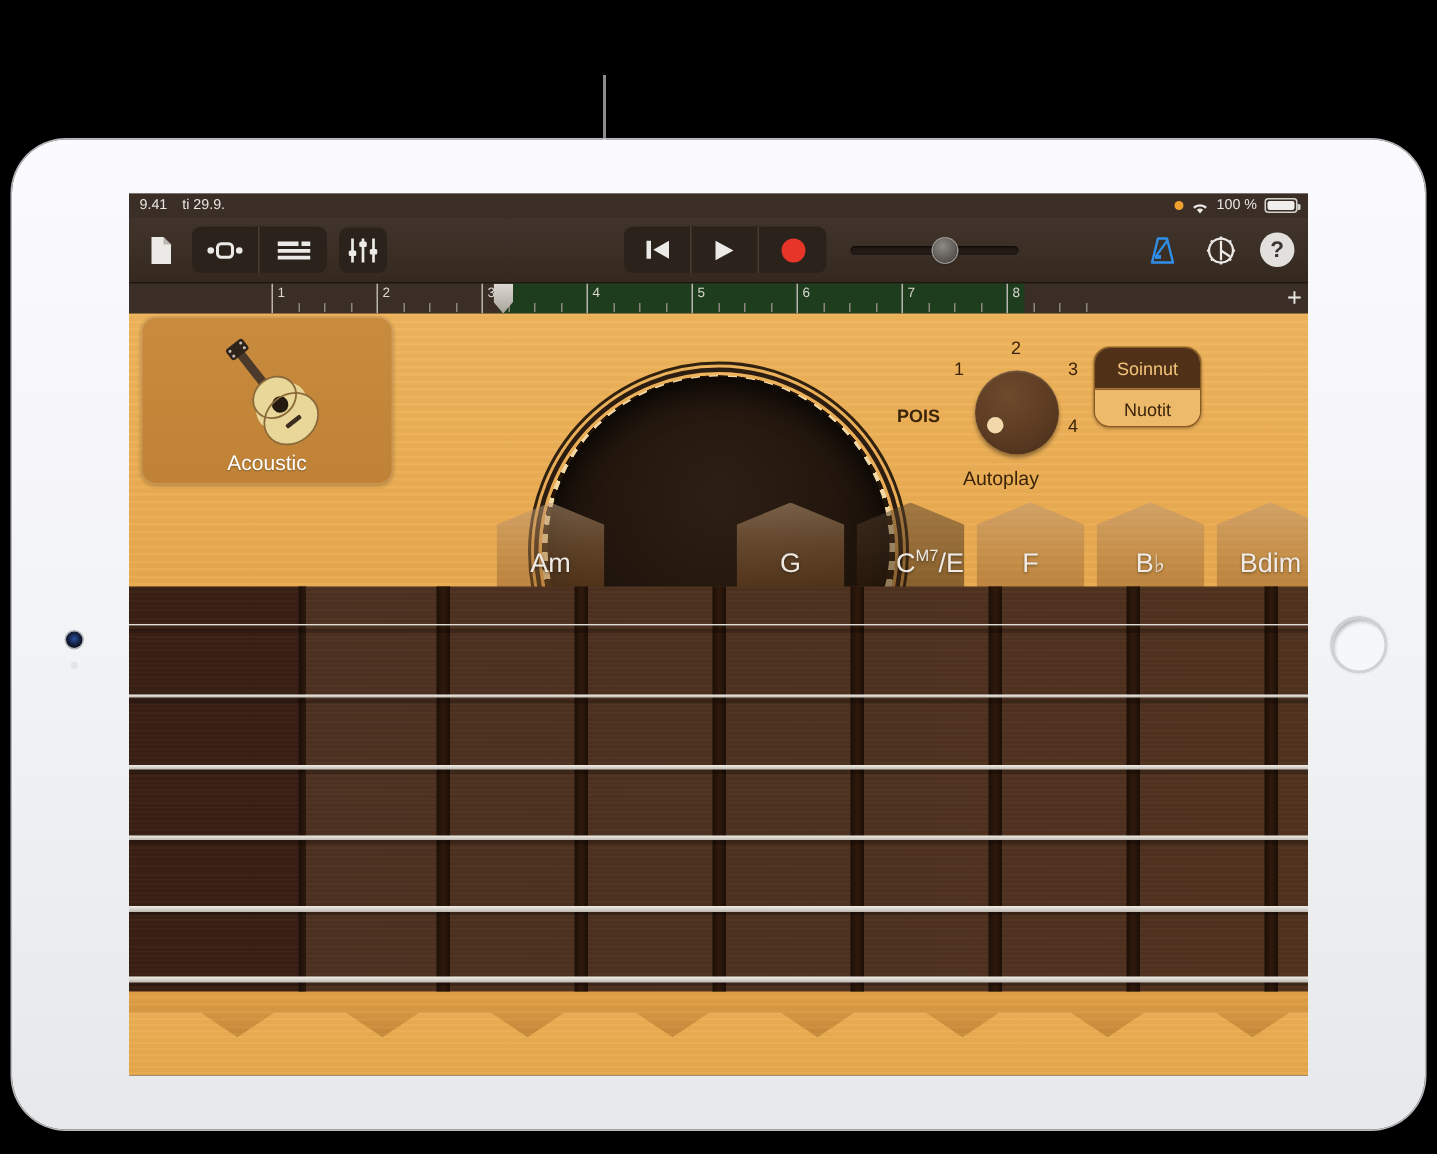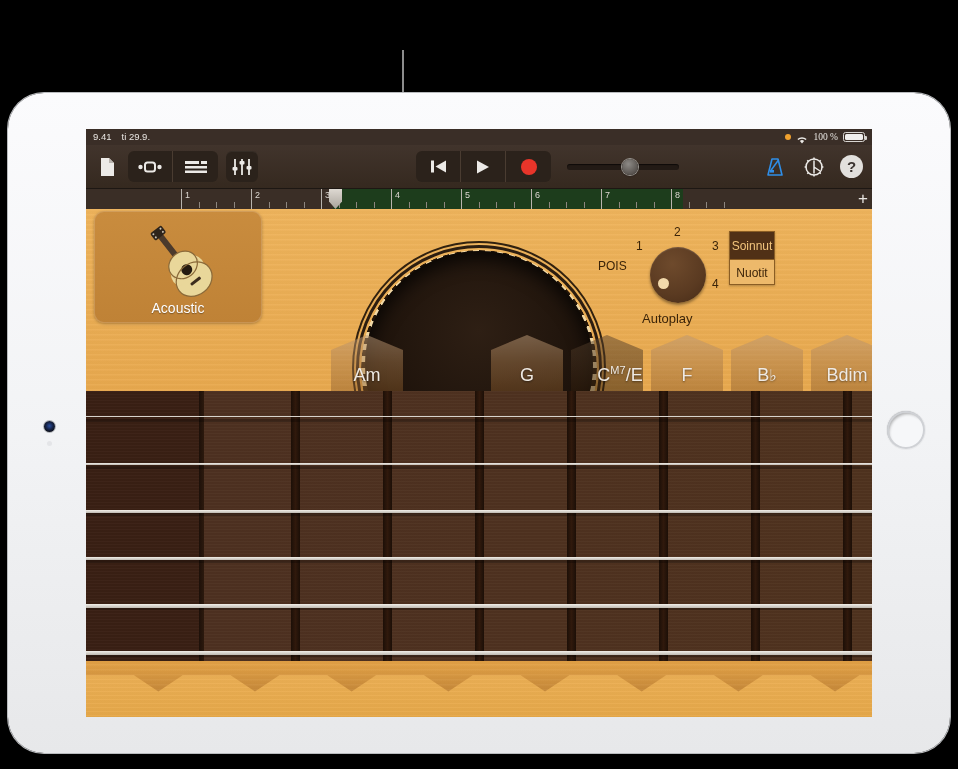--- a/index.html
+++ b/index.html
@@ -50,21 +50,21 @@
     background: #2a211c; overflow: hidden;
   }
 
   
   .statusbar {
     position: relative; height: 16px; width: 100%;
     background: #3a2e27; color: #e9e6e2;
     font-size: 9.5px; line-height: 16px;
   }
   .sb-left { position: absolute; left: 7px; top: 0; display: flex; gap: 10px; }
-  .sb-right { position: absolute; right: 7px; top: 0; display: flex; align-items: center; gap: 5px; font-family: Liberation Serif, serif; }
+  .sb-right { position: absolute; right: 7px; top: 0; display: flex; align-items: center; gap: 5px; }
   .sb-orange-dot { width: 6px; height: 6px; border-radius: 50%; background: #f0a12e; display: inline-block; }
   .sb-wifi { width: 12px; height: 9px; position: relative; display: inline-block; }
   .sb-batt { width: 22px; height: 10px; border: 1px solid #d8d5d1; border-radius: 2.5px; position: relative; display:inline-block; }
   .sb-batt::after { content:""; position:absolute; right:-3px; top:3px; width:2px; height:4px; background:#d8d5d1; border-radius:0 1px 1px 0; }
   .sb-batt i { position:absolute; left:1px; top:1px; bottom:1px; right:1px; background:#f0eeec; border-radius:1.5px; display:block; }
 
   
   .toolbar {
     position: relative; height: 44px; width: 100%;
     background: linear-gradient(180deg,#41342c 0%, #35291f 100%);
@@ -159,22 +159,22 @@
   .knob {
     position: absolute; left: 18px; top: 20px; width: 56px; height: 56px; border-radius: 50%;
     background: radial-gradient(circle at 40% 30%, #6e4a2c 0%, #5a3a21 60%, #462b17 100%);
     box-shadow: 0 2px 3px rgba(0,0,0,.4), inset 0 1px 1px rgba(255,255,255,.12);
   }
   .knob-dot { position: absolute; left: 8px; top: 31px; width: 11px; height: 11px; border-radius: 50%; background: #f2d9ab; }
   .ap-lbl { position: absolute; font-size: 12px; color: #3b2409; }
   .ap-title { position: absolute; left: 10px; top: 84px; font-size: 13px; color: #3b2409; }
 
   .modebtns {
-    position: absolute; left: 643px; top: 22px; width: 46px; height: 54px;
-    border: 1px solid #8a5d24; border-radius: 0; overflow: hidden;
+    position: absolute; left: 643px; top: 22px; width: 72px; height: 54px;
+    border: 1px solid #8a5d24; border-radius: 11px; overflow: hidden;
     box-shadow: 0 1px 2px rgba(0,0,0,.25);
   }
   .modebtn { height: 27px; display:flex; align-items:center; justify-content:center; font-size: 12px; }
   .modebtn.active { background: #503016; color: #f2c47c; }
   .modebtn.inactive { background: #edb96b; color: #3c2409; border-top: 1px solid #8a5d24; }
 
   
   .chords { position: absolute; left: 0; top: 126px; width: 100%; height: 62px; }
   .chord {
     position: absolute; top: 0; width: 72px; height: 62px;
@@ -427,21 +427,21 @@
               </g>
             </svg>
           </span>
           <span class="instr-label">Acoustic</span>
         </div>
 
         <div class="autoplay">
           <div class="knob">
             <div class="knob-dot"></div>
           </div>
-          <span class="ap-lbl" style="left:-34px; top:32px;">POIS</span>
+          <span class="ap-lbl" style="left:-34px; top:43px;font-weight:bold;">POIS</span>
           <span class="ap-lbl" style="left:4px; top:12px;">1</span>
           <span class="ap-lbl" style="left:42px; top:-2px;">2</span>
           <span class="ap-lbl" style="left:80px; top:12px;">3</span>
           <span class="ap-lbl" style="left:80px; top:50px;">4</span>
           <span class="ap-title">Autoplay</span>
         </div>
 
         <div class="modebtns">
           <div class="modebtn active">Soinnut</div>
           <div class="modebtn inactive">Nuotit</div>

